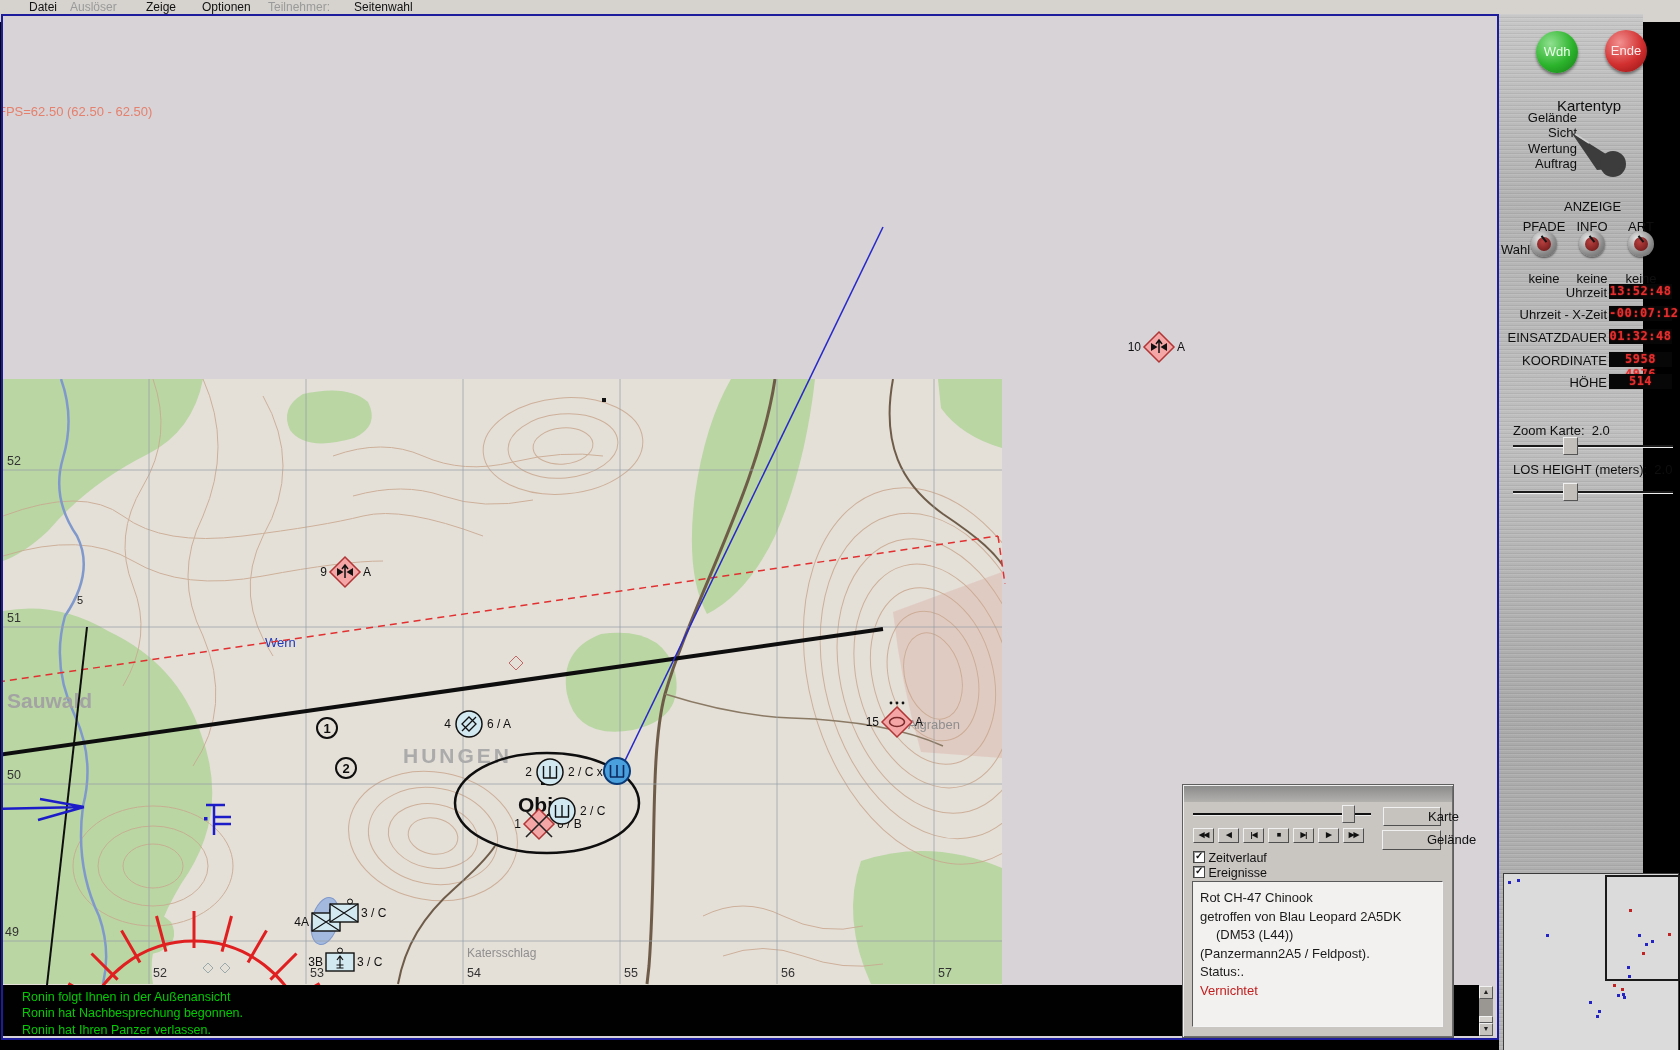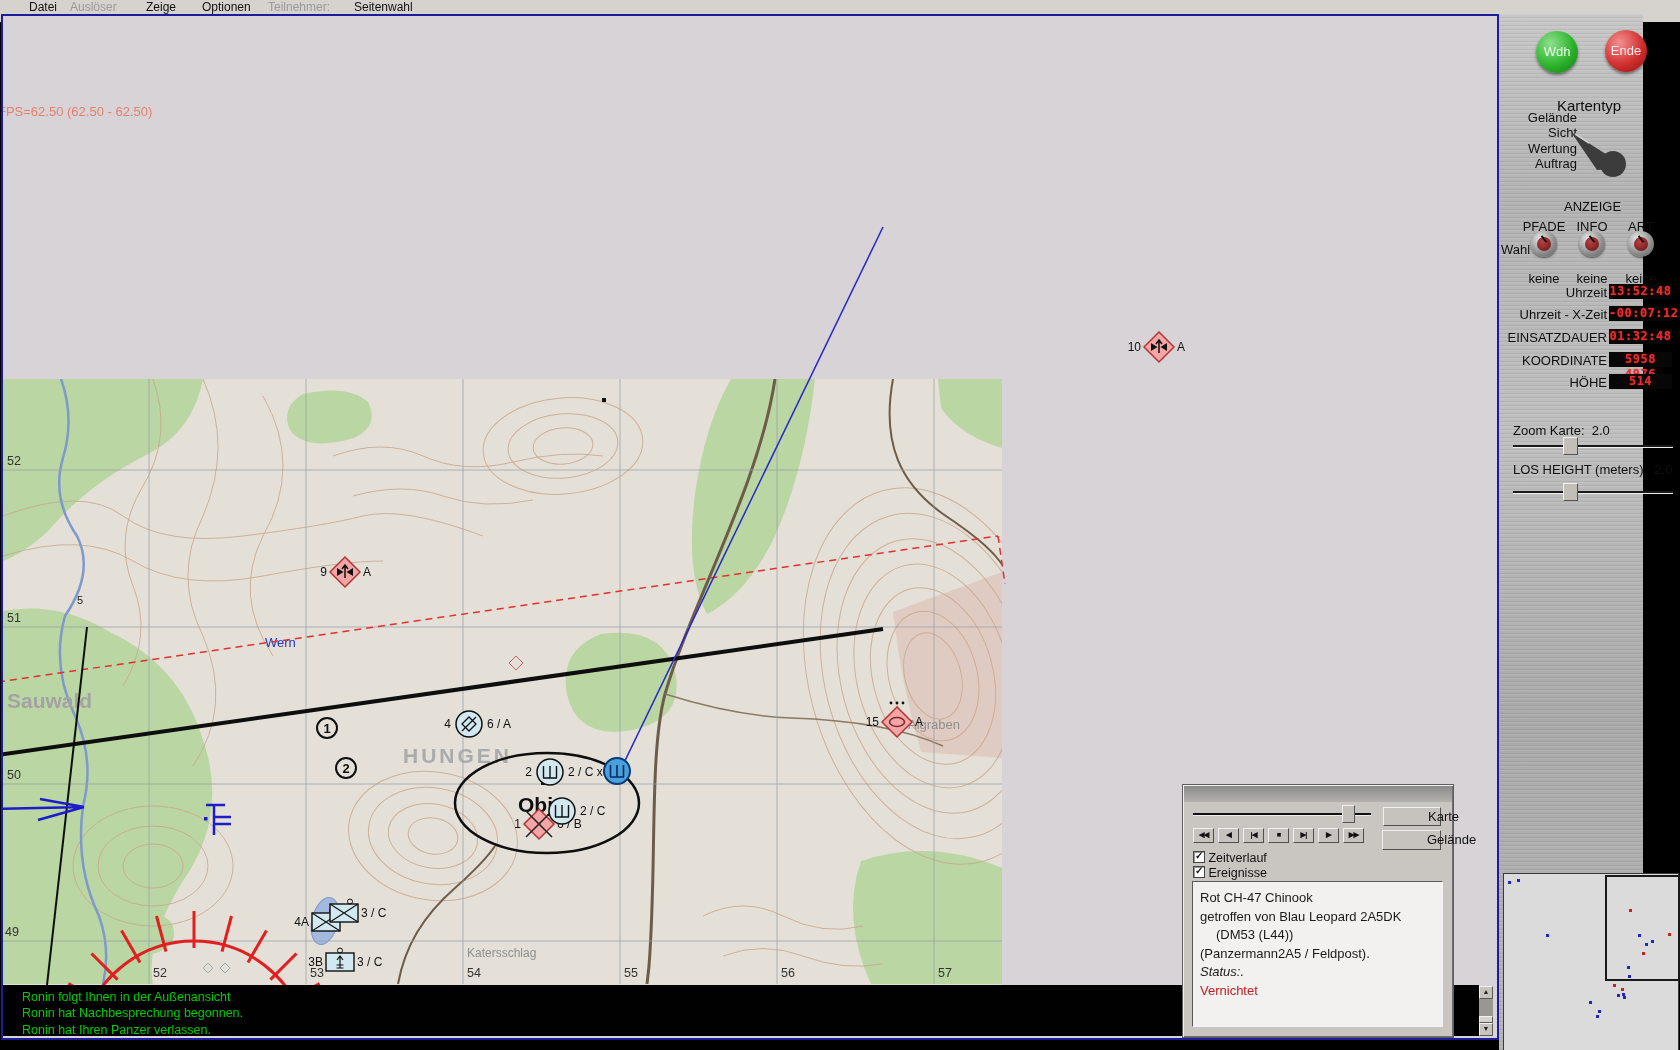--- a/index.html
+++ b/index.html
@@ -355,21 +355,21 @@
     <div class="chk-row" style="top:81px">
       <span class="chk-box"><span class="chk-mark" style="visibility: visible;">✓</span></span>
       <span>Ereignisse</span>
     </div>
 
     <div class="event-box">
       <div class="event-line" style="color: rgb(26, 26, 26);">Rot CH-47 Chinook</div>
       <div class="event-line" style="color: rgb(26, 26, 26);">getroffen von Blau Leopard 2A5DK</div>
       <div class="event-line" style="color: rgb(26, 26, 26); margin-left: 16px;">(DM53 (L44))</div>
       <div class="event-line" style="color: rgb(26, 26, 26);">(Panzermann2A5 / Feldpost).</div>
-      <div class="event-line" style="color: rgb(26, 26, 26); font-style: italic;">Status:.</div>
+      <div class="event-line" style="color: rgb(26, 26, 26);">Status:.</div>
       <div class="event-line" style="color: rgb(194, 32, 32);">Vernichtet</div>
     </div>
   </div>
 </div>
 
 <div class="sidebar">
   <div class="round-btn green" style="left:37px;top:17px">Wdh</div>
   <div class="round-btn red" style="left:106px;top:16px">Ende</div>
 
   <div class="sb-text" style="left:58px;top:83px;font-size:15px">Kartentyp</div>

